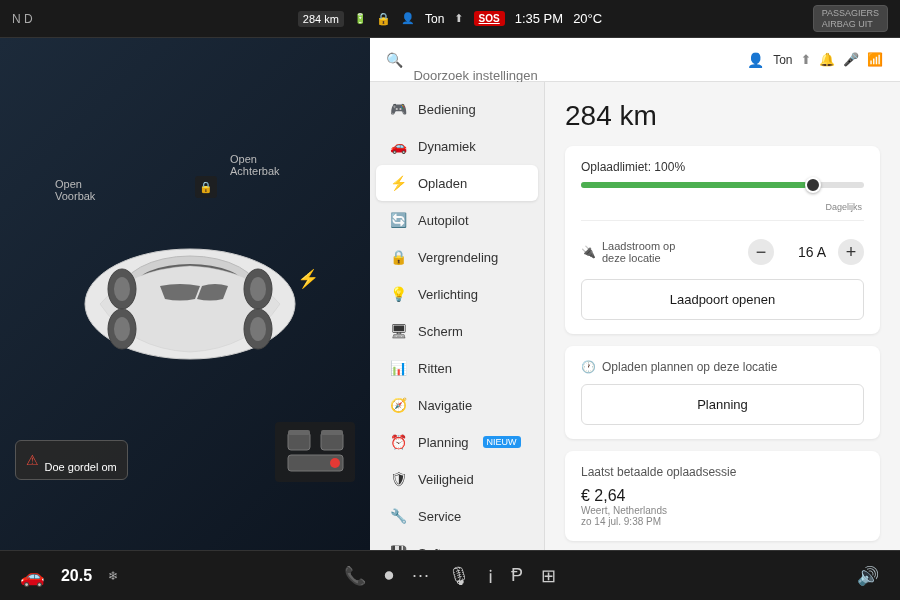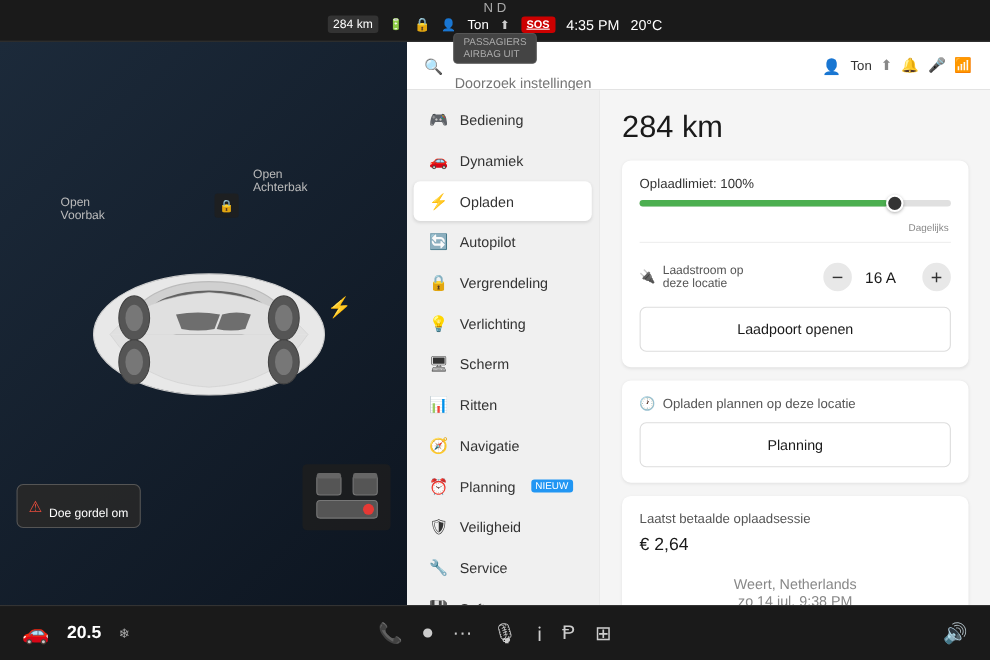--- a/index.html
+++ b/index.html
@@ -16,21 +16,20 @@
     .status-bar {
       position: absolute;
       top: 0; left: 0; right: 0;
       height: 38px;
       background: #1a1a1a;
       display: flex;
       align-items: center;
       padding: 0 12px;
       z-index: 100;
       border-bottom: 1px solid #333;
-      flex-direction: column;
     }
     .status-left {
       display: flex; align-items: center; gap: 8px;
       color: #fff; font-size: 12px; flex: 1;
     }
     .status-center {
       display: flex; align-items: center; gap: 10px;
       color: #fff; font-size: 12px; flex: 2; justify-content: center;
     }
     .status-right {
@@ -278,21 +277,21 @@
       cursor: pointer;
       display: flex; align-items: center; justify-content: center;
       color: #333;
       line-height: 1;
     }
     .charge-value {
       font-size: 14px;
       font-weight: 500;
       color: #1a1a1a;
       min-width: 40px;
-      text-align: left;
+      text-align: right;
     }
     .divider { border: none; border-top: 1px solid #eee; }
 
     .open-port-btn {
       width: 100%;
       padding: 12px;
       background: #fff;
       border: 1px solid #ddd;
       border-radius: 6px;
       font-size: 13px;
@@ -335,24 +334,23 @@
       font-size: 12px;
       color: #555;
       margin-bottom: 8px;
     }
     .session-price {
       font-size: 16px;
       font-weight: 500;
       color: #1a1a1a;
     }
     .session-location {
-      font-size: 13px;
+      font-size: 10px;
       color: #888;
-      margin-top: 19px;
-      text-align: center;
+      margin-top: 0;
     }
 
     
     .taskbar {
       position: absolute;
       bottom: 0; left: 0; right: 0;
       height: 50px;
       background: #1a1a1a;
       display: flex;
       align-items: center;
@@ -404,21 +402,21 @@
     <span style="color:#aaa;font-size:12px;">N D</span>
   </div>
   <div class="status-center">
     <span class="km-badge">284 km</span>
     <span style="font-size:10px;color:#aaa;">🔋</span>
     <span style="color:#aaa;font-size:12px;">🔒</span>
     <span style="font-size:11px;color:#ccc;">👤</span>
     <span style="color:#fff;font-size:12px;">Ton</span>
     <span style="font-size:11px;color:#ccc;">⬆</span>
     <span class="sos-badge">SOS</span>
-    <span style="color:#fff;font-size:13px;font-weight:500;">4:35 PM</span>
+    <span style="color:#fff;font-size:13px;font-weight:500;">1:35 PM</span>
     <span style="color:#fff;font-size:13px;">20°C</span>
   </div>
   <div class="status-right">
     <span class="passenger-airbag" style="font-size:9px;line-height:1.2;">PASSAGIERS<br>AIRBAG UIT</span>
   </div>
 </div>
 
 <div class="main-area">
 
   <div class="car-panel">

